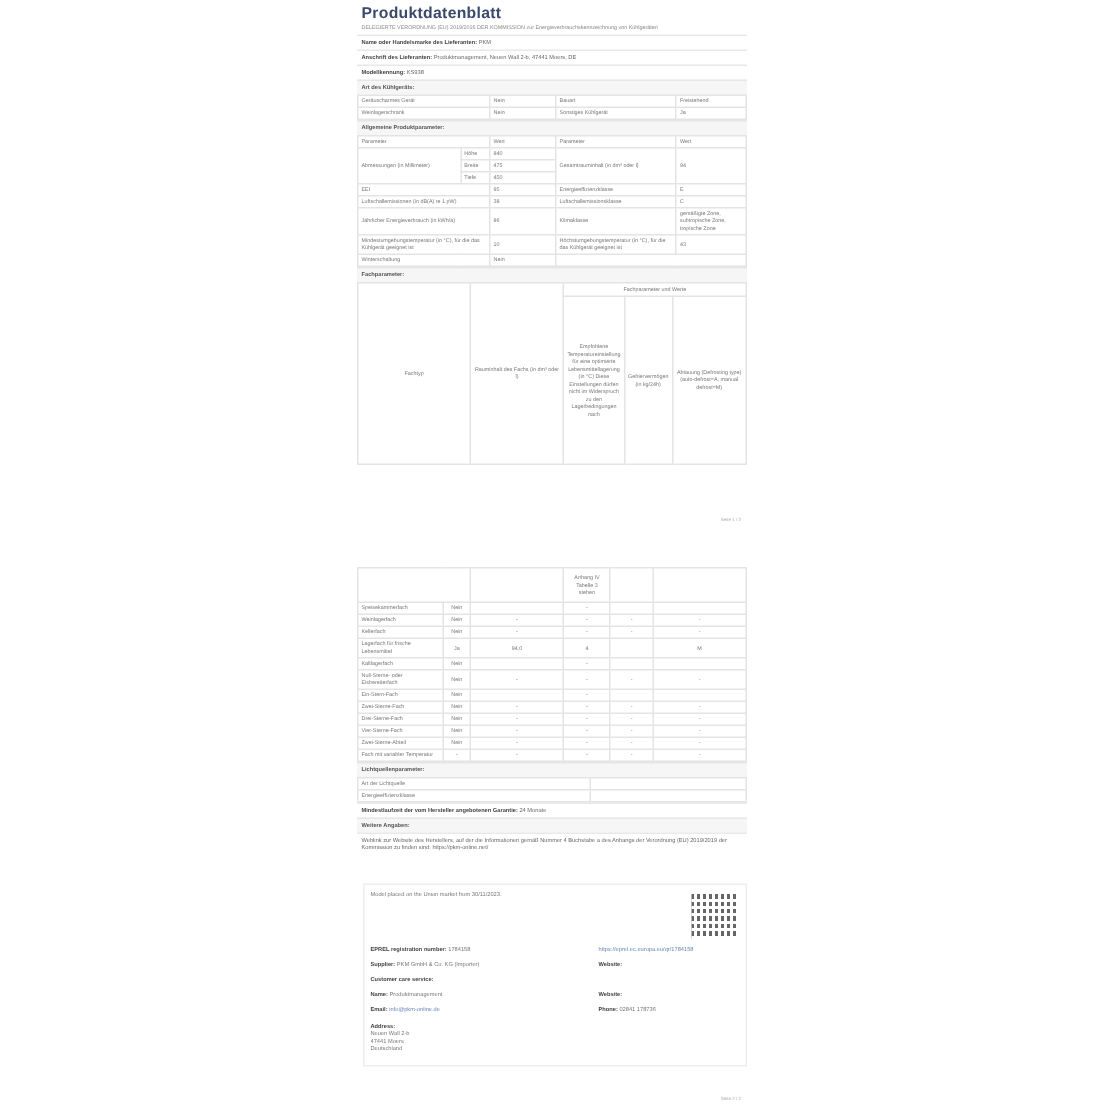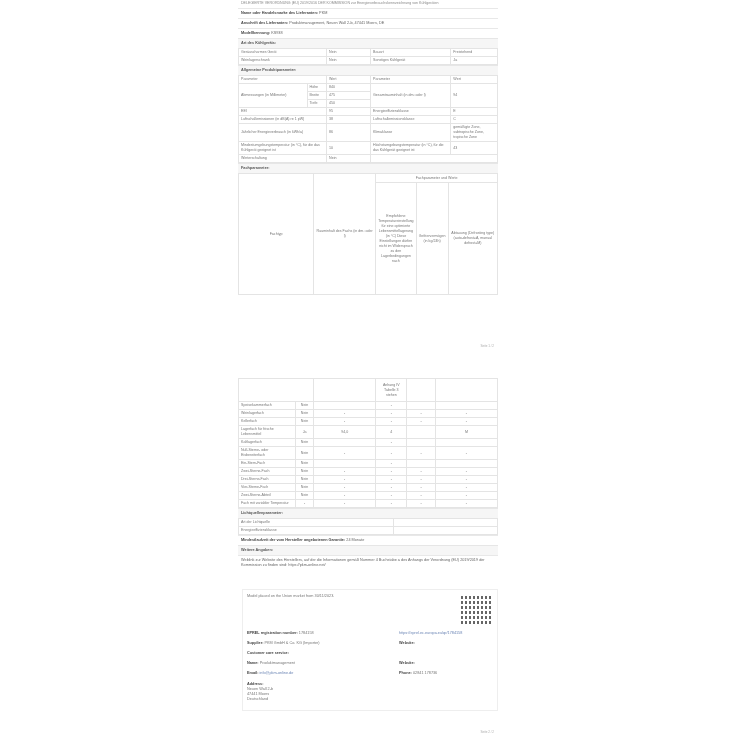--- a/index.html
+++ b/index.html
@@ -21,20 +21,21 @@
     repeating-linear-gradient(90deg,#333 0 2px,#fff 2px 4px),#fff;opacity:.75;}
   .qr::after{content:"";position:absolute;inset:0;background:repeating-linear-gradient(0deg,#fff 0 2px,transparent 2px 5px);}
   .kv{font-size:3.8px;color:#777;line-height:5px;}
   .kv b{color:#444;}
   .link{color:#6a84b4;}
 </style>
 </head>
 <body>
 
 <div class="page p1">
+  <div class="title">Produktdatenblatt</div>
   <div class="sub">DELEGIERTE VERORDNUNG (EU) 2019/2016 DER KOMMISSION zur Energieverbrauchskennzeichnung von Kühlgeräten</div>
   <div class="row"><b>Name oder Handelsmarke des Lieferanten:</b> <span>PKM</span></div>
   <div class="row"><b>Anschrift des Lieferanten:</b> <span>Produktmanagement, Neuen Wall 2-b, 47441 Moers, DE</span></div>
   <div class="row"><b>Modellkennung:</b> <span>KS938</span></div>
   <div class="section">Art des Kühlgeräts:</div>
   <table>
     <tbody>
         <tr>
       <td style="width:34%">Geräuscharmes Gerät</td>
       <td style="width:17%">Nein</td>

